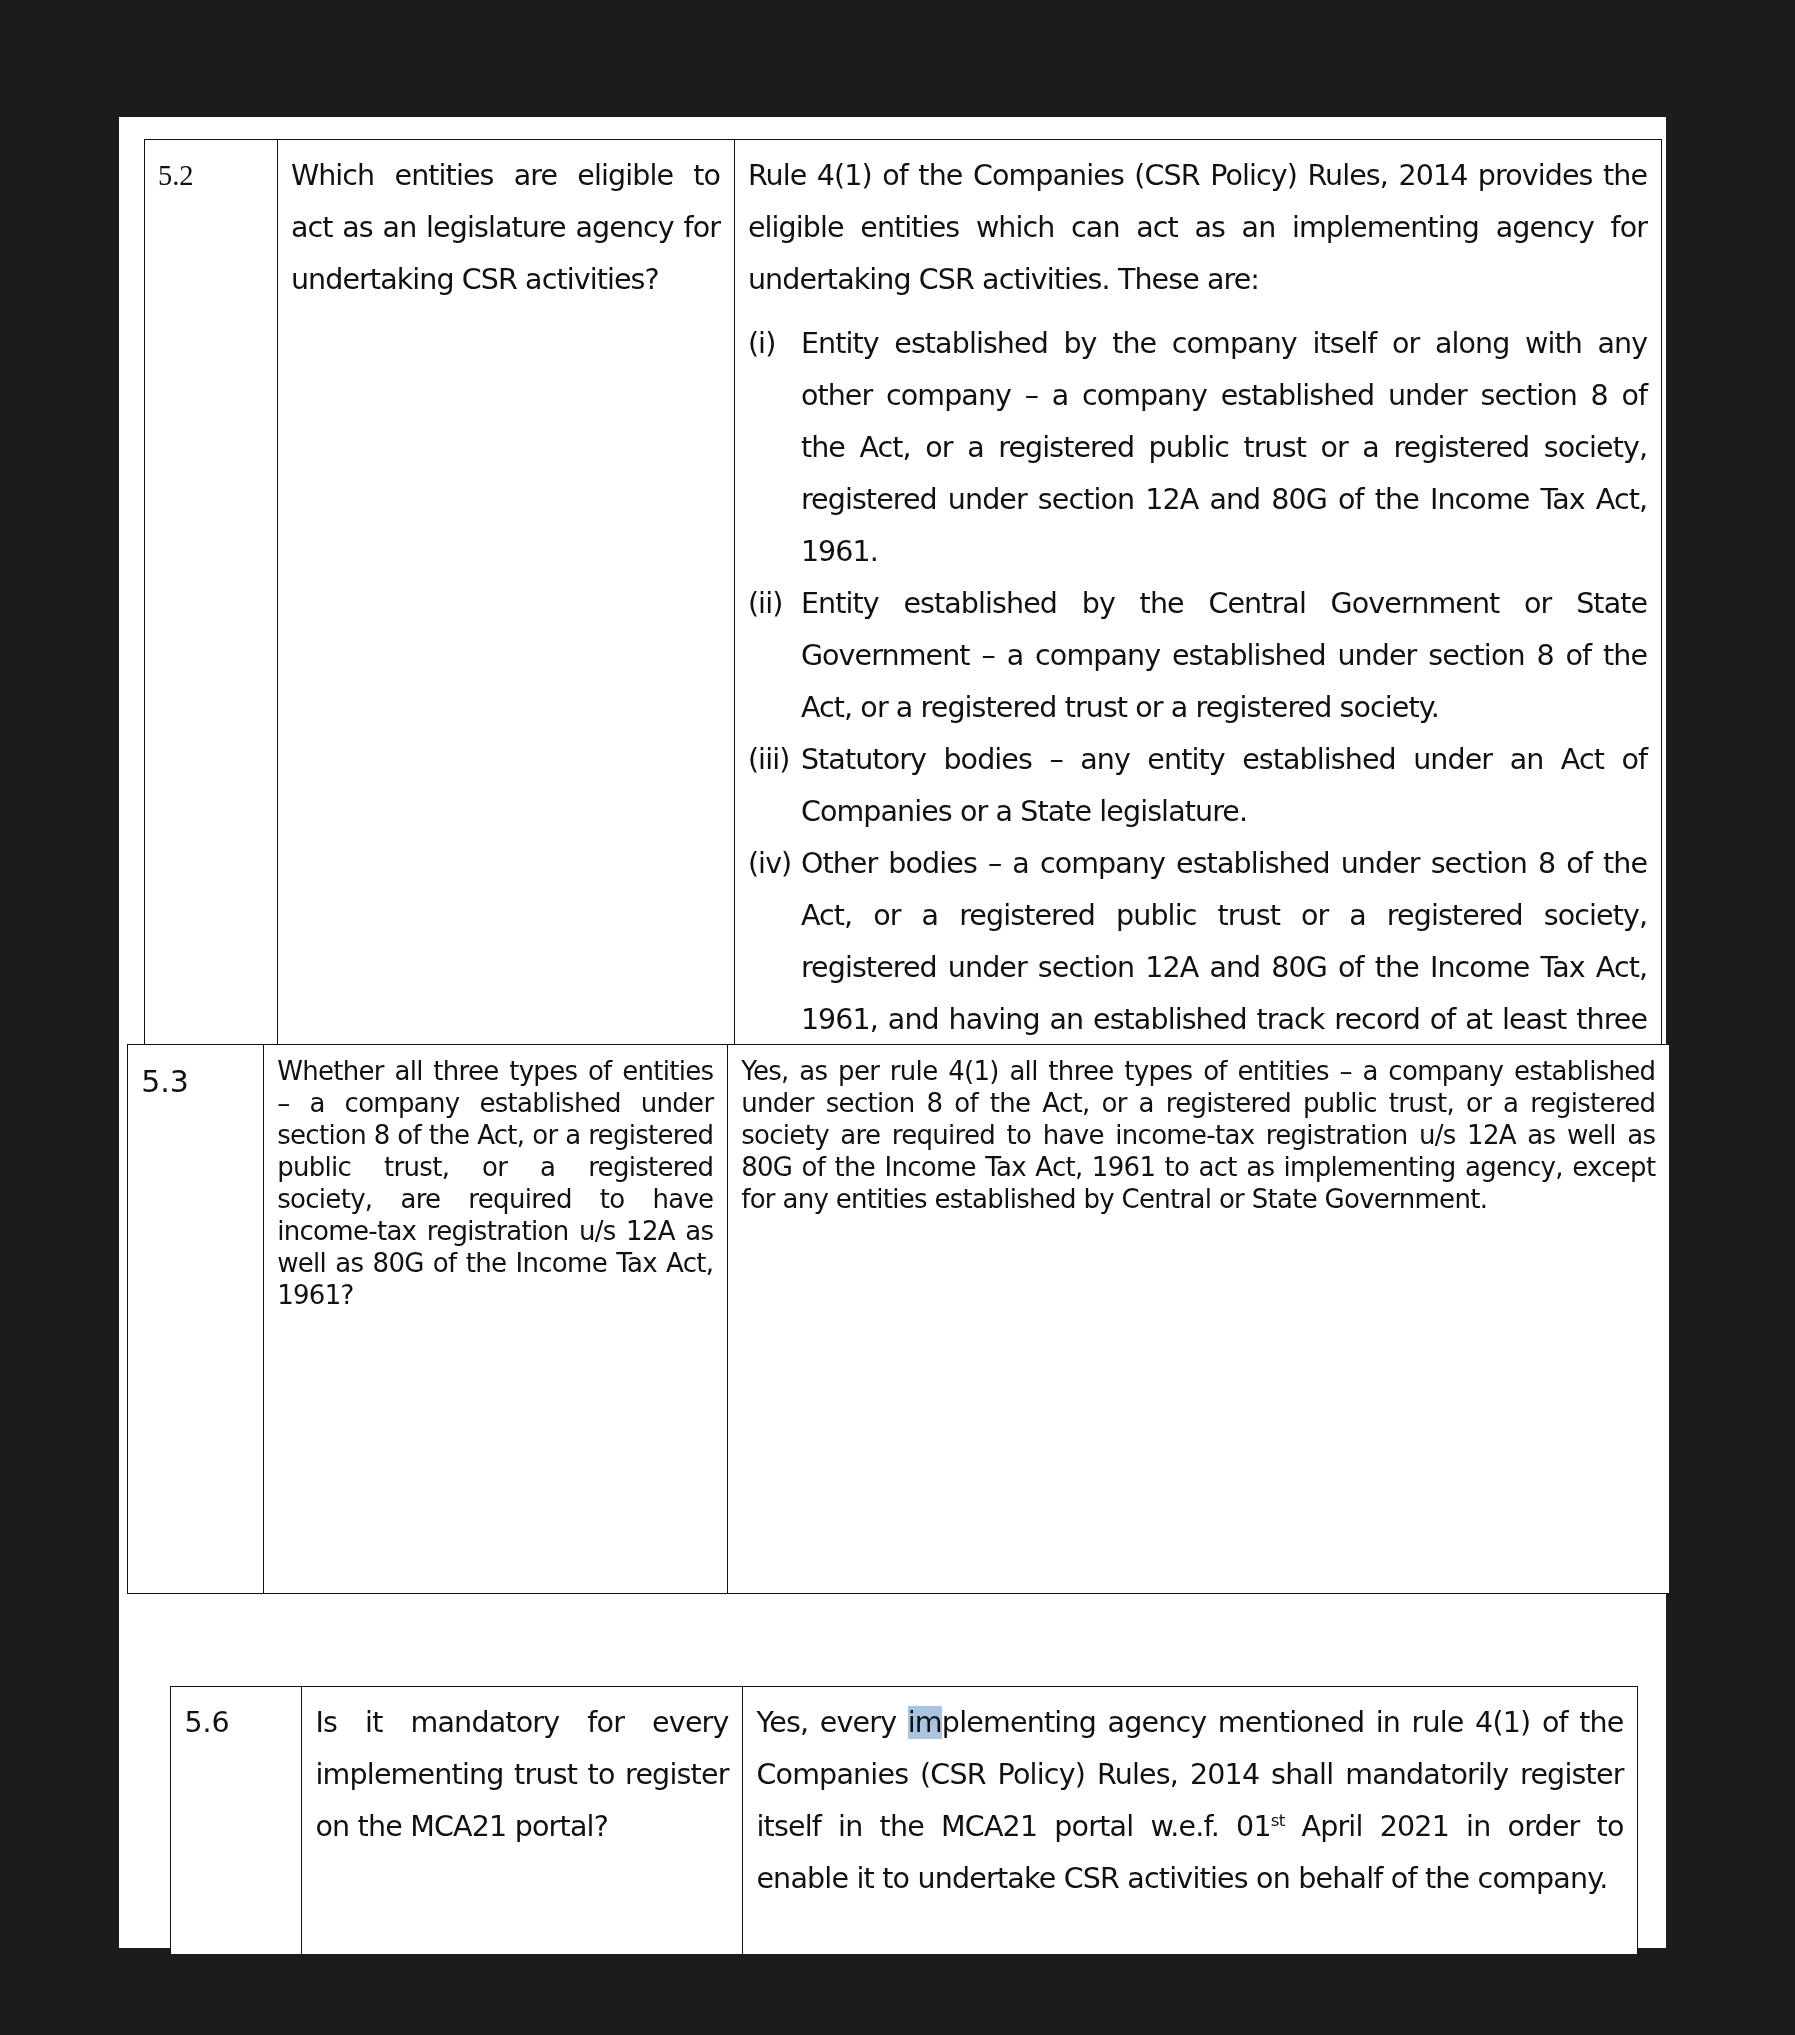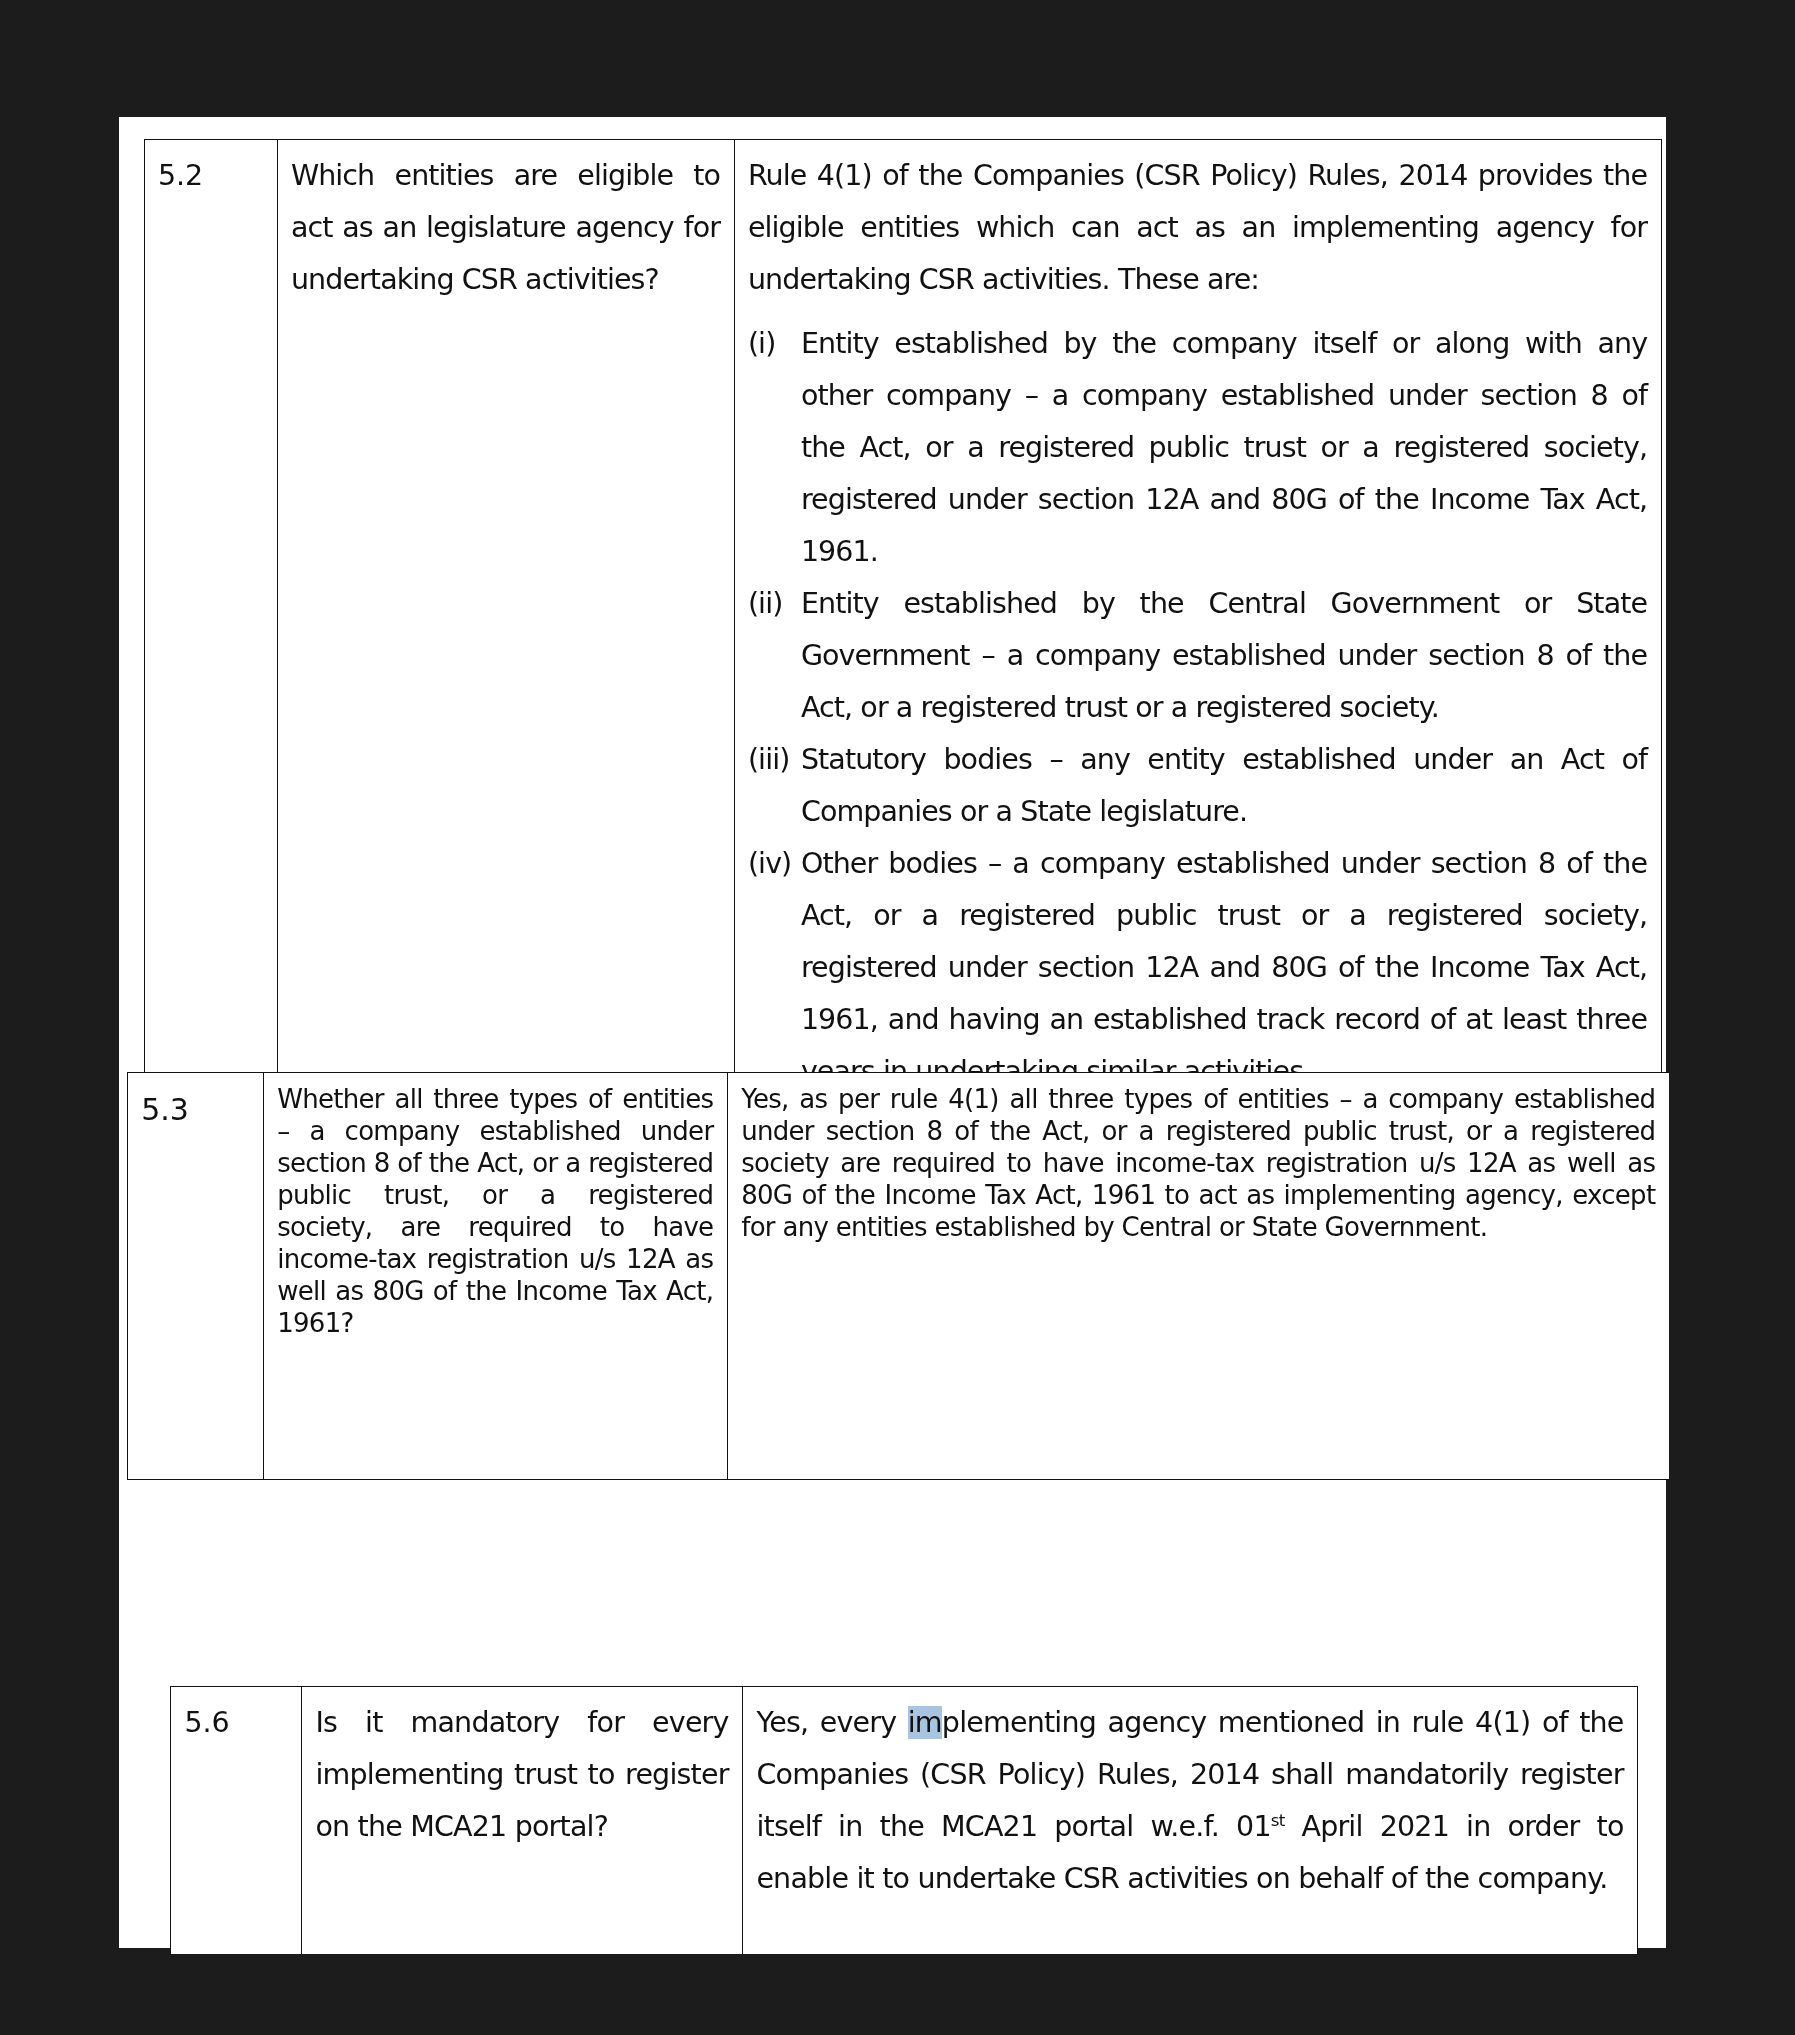--- a/index.html
+++ b/index.html
@@ -35,28 +35,28 @@
     padding: 0;
   }
   .cell-inner {
     padding: 10px 13.4px 0 13.4px;
     box-sizing: border-box;
   }
   .justify { text-align: justify; text-align-last: auto; }
 
   
   #t1 { left: 24.5px; top: 22px; width: 1515px; height: 942px; }
-  #t1 .c1 { width: 132px; }
+  #t1 .c1 { width: 132px; font-family: Liberation Serif, serif; }
   #t1 .c2 { width: 456px; }
   #t1 .c3 { width: 926px; }
   #t1 .txt { font-size: 28.5px; line-height: 52px; letter-spacing: -0.9px; word-spacing: 0px; }
   #t1 .num { font-size: 28.5px; line-height: 52px; }
 
   
-  #t2 { left: 7.8px; top: 955px; width: 1539px; height: 408px; }
+  #t2 { left: 7.8px; top: 927px; width: 1539px; height: 550px; }
   #t2 .c1 { width: 135px; }
   #t2 .c2 { width: 463px; }
   #t2 .c3 { width: 941px; }
   #t2 td.c3 { border-right: none; }
   #t2 .txt { font-size: 26px; line-height: 32px; letter-spacing: -0.7px; }
   #t2 .num { font-size: 30px; line-height: 54px; }
 
   
   #t3 { left: 51px; top: 1569px; width: 1464px; height: 268px; }
   #t3 .c1 { width: 130px; }

